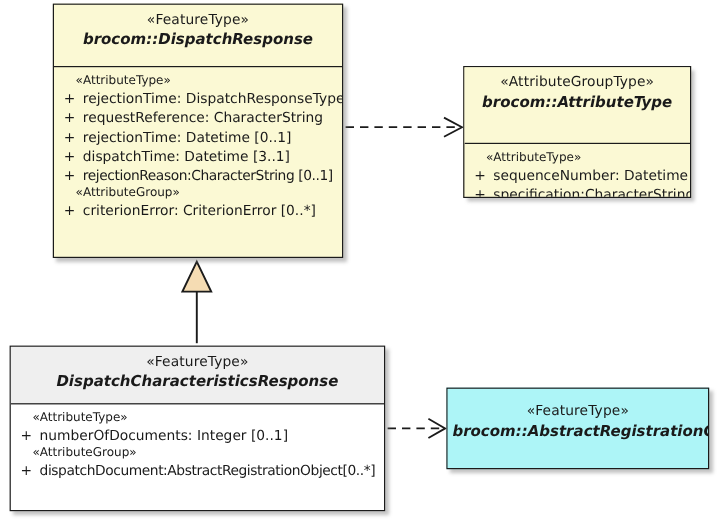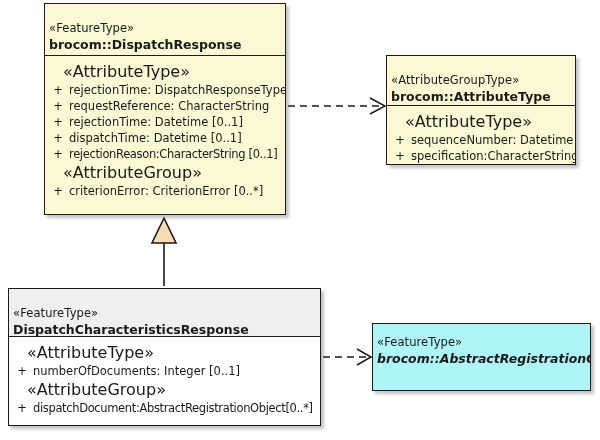--- a/index.html
+++ b/index.html
@@ -27,46 +27,47 @@
   .uml-class {
     position: absolute;
     box-sizing: border-box;
     border: 1.6px solid #1b1b1b;
     box-shadow: 3px 3px 3px rgba(120,120,120,0.45);
     overflow: hidden;
   }
   .uml-header {
     box-sizing: border-box;
     border-bottom: 1.6px solid #1b1b1b;
-    text-align: left;
-    padding: 17px 4px 6px 4px;
+    text-align: center;
+    padding: 5px 4px 6px 4px;
     line-height: 1.28;
   }
   .stereo {
     font-size: 11.5px;
     letter-spacing: 0.1px;
     white-space: nowrap;
   }
   .clsname {
     font-size: 12.5px;
     font-weight: bold;
     white-space: nowrap;
     margin-top: 1px;
+    font-style: italic;
   }
   .clsname.abstract {
     font-style: italic;
   }
   .uml-body {
     box-sizing: border-box;
     padding: 5px 2px 6px 2px;
   }
 
   
   .grp-label {
-    font-size: 16px;
+    font-size: 10px;
     padding: 1px 0 1px 16px;
     white-space: nowrap;
   }
   .attr-row {
     display: flex;
     align-items: baseline;
     font-size: 11.5px;
     padding: 1px 0 1px 0;
     white-space: nowrap;
   }
@@ -90,21 +91,21 @@
     width: 242px; height: 212px;
     background: #fbf9d4;
   }
   #cls-dispatch-response .uml-header { background: #fbf9d4; height: 52px; }
 
   #cls-criterion-error {
     left: 386px; top: 55px;
     width: 190px; height: 110px;
     background: #fbf9d4;
   }
-  #cls-criterion-error .uml-header { background: #fbf9d4; height: 50px; }
+  #cls-criterion-error .uml-header { background: #fbf9d4; height: 64px; }
 
   #cls-dispatch-characteristics {
     left: 8px; top: 288px;
     width: 313px; height: 138px;
     background: #ffffff;
   }
   #cls-dispatch-characteristics .uml-header {
     background: #efefef;
     height: 48px;
   }
@@ -171,21 +172,21 @@
       <div class="attr-row">
         <span class="attr-vis">+</span>
         <span class="attr-text">requestReference: CharacterString</span>
       </div>
       <div class="attr-row">
         <span class="attr-vis">+</span>
         <span class="attr-text">rejectionTime: Datetime [0..1]</span>
       </div>
       <div class="attr-row">
         <span class="attr-vis">+</span>
-        <span class="attr-text">dispatchTime: Datetime [0..1]</span>
+        <span class="attr-text">dispatchTime: Datetime [3..1]</span>
       </div>
       <div class="attr-row">
         <span class="attr-vis">+</span>
         <span class="attr-text squeeze">rejectionReason:CharacterString [0..1]</span>
       </div>
 
       <div class="grp-label">«AttributeGroup»</div>
 
       <div class="attr-row">
         <span class="attr-vis">+</span>

